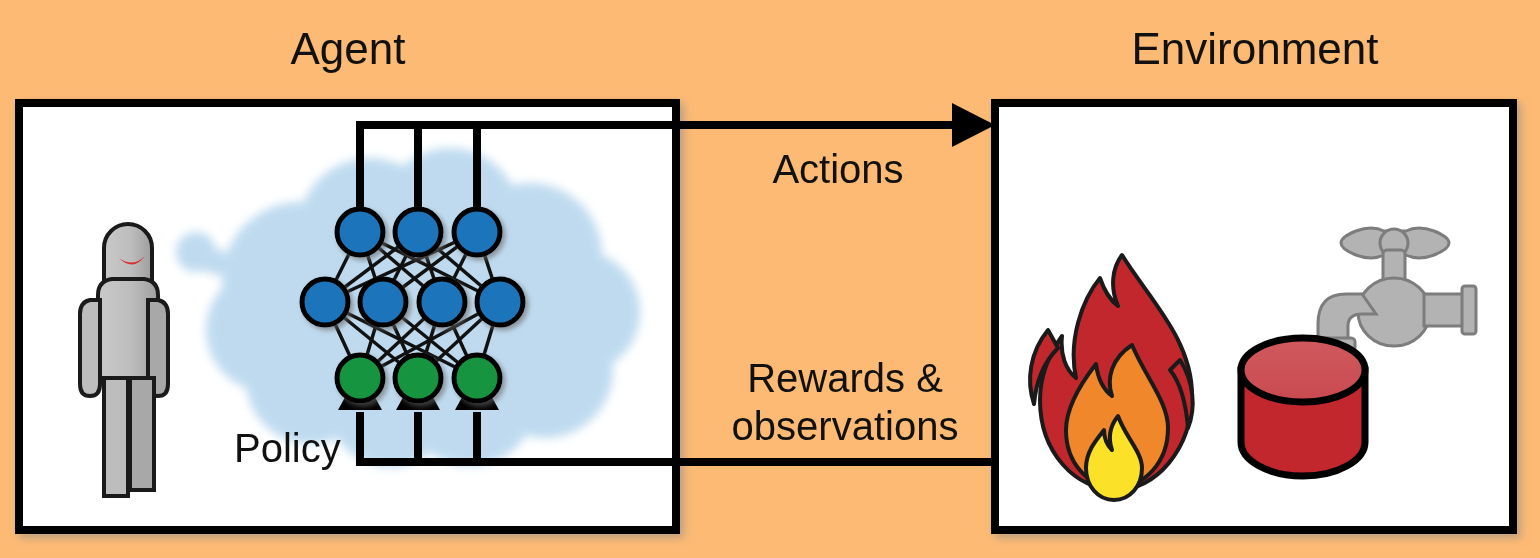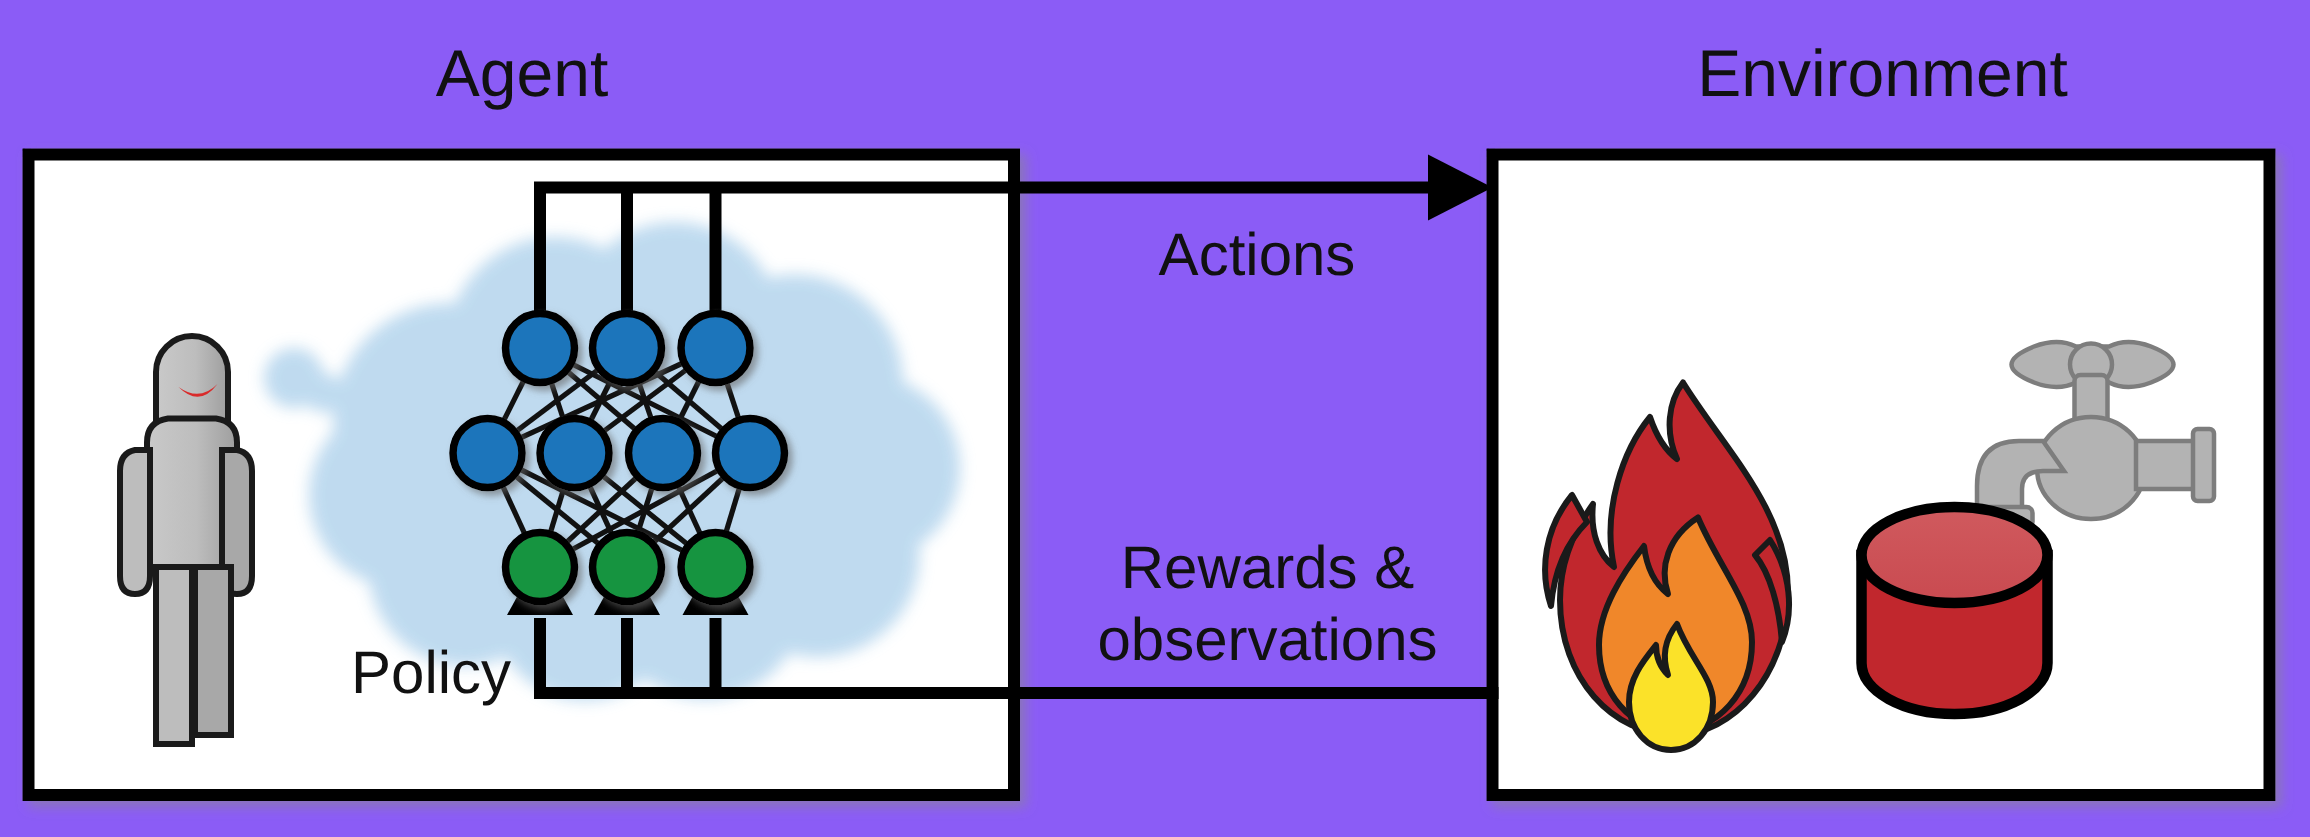--- a/index.html
+++ b/index.html
@@ -7,21 +7,21 @@
     padding: 0;
     background: #ffffff;
   }
   body {
     font-family: "Liberation Sans", sans-serif;
   }
   #stage {
     position: relative;
     width: 1540px;
     height: 558px;
-    background: #8b5cf6;
+    background: #fdba74;
     overflow: hidden;
   }
   #stage svg {
     position: absolute;
     left: 0;
     top: 0;
   }
   .title-text {
     font-family: "Liberation Sans", sans-serif;
     font-size: 44px;

